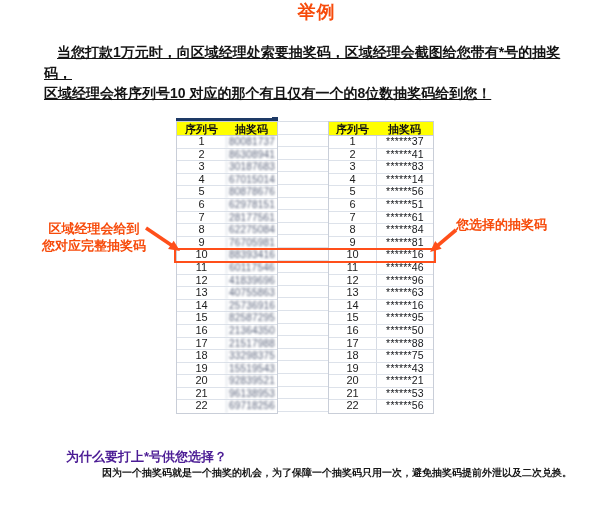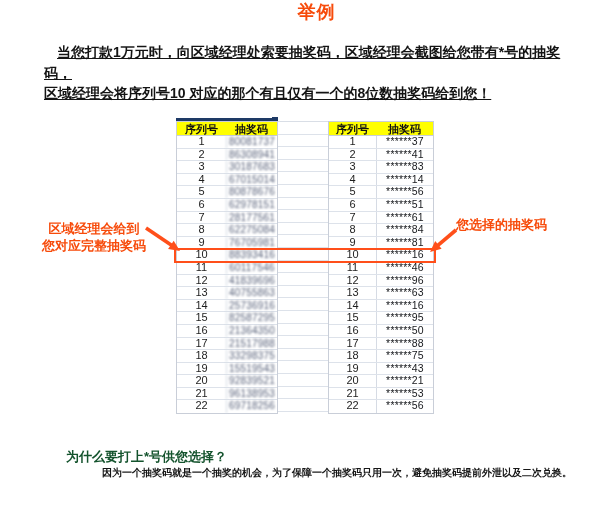--- a/index.html
+++ b/index.html
@@ -273,14 +273,14 @@
   <polygon points="40,29 28.1,26.9 33.7,18.7" fill="#ff4f1a"></polygon>
 </svg>
 
 <div class="ann-right accent" style="color: rgb(247, 75, 11); text-align: center;">您选择的抽奖码</div>
 
 <svg class="arrow-svg" style="left:420px;top:224px;" width="44" height="36" viewBox="0 0 44 36">
   <line x1="36" y1="6" x2="16.1" y2="22.8" stroke="#ff4f1a" stroke-width="3.6"></line>
   <polygon points="10,28 15.2,17.1 21.6,24.7" fill="#ff4f1a"></polygon>
 </svg>
 
-<div class="footer-heading accent" style="color: #14532d;">为什么要打上*号供您选择？</div>
+<div class="footer-heading accent" style="color: #4c1d95;">为什么要打上*号供您选择？</div>
 <div class="footer-body">因为一个抽奖码就是一个抽奖的机会，为了保障一个抽奖码只用一次，避免抽奖码提前外泄以及二次兑换。</div>
 
 </body></html>

